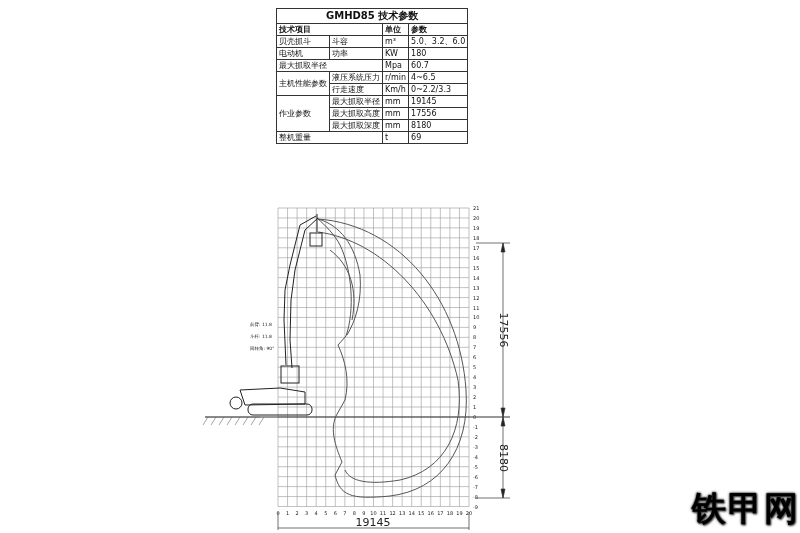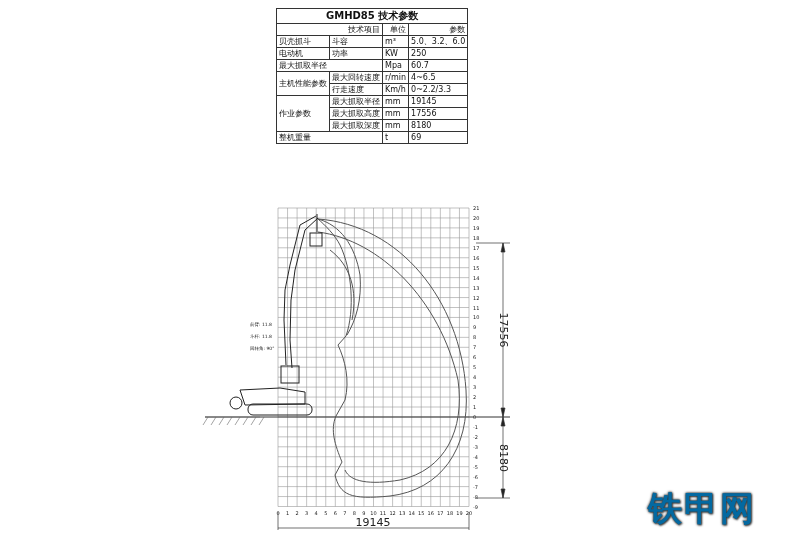--- a/index.html
+++ b/index.html
@@ -1,23 +1,23 @@
 <!DOCTYPE html>
 <html><head>
 <meta charset="utf-8">
 <style>
   html,body{margin:0;padding:0;background:#fff;}
   body{width:800px;height:533px;position:relative;overflow:hidden;font-family:"DejaVu Sans",sans-serif;}
   #spec{position:absolute;left:276px;top:8px;width:170px;border-collapse:collapse;font-size:8px;color:#111;}
   #spec td{border:1px solid #333;padding:0 2px;height:11px;line-height:10px;white-space:nowrap;}
   #spec .title{font-weight:bold;font-size:10px;text-align:center;height:14px;}
-  #spec .hdr{font-weight:normal;text-align:right;}
+  #spec .hdr{font-weight:bold;text-align:left;}
   #spec .c{text-align:left;}
   #diagram{position:absolute;left:0;top:0;}
-  #watermark{position:absolute;left:648px;top:486px;font-size:34px;font-weight:bold;color:#0369a1;
+  #watermark{position:absolute;left:692px;top:486px;font-size:34px;font-weight:bold;color:#000000;
     text-shadow:0 0 2px #333,0 0 3px #555,1px 1px 2px #444;letter-spacing:2px;font-family:"DejaVu Sans",sans-serif;}
 </style>
 </head>
 <body>
 
 <table id="spec">
   <tbody>
       <tr>
         <td colspan="4" class="title">GMHD85 技术参数</td>
       </tr>
@@ -29,30 +29,30 @@
   <tr>
     <td>贝壳抓斗</td>
     <td>斗容</td>
     <td class="c">m³</td>
     <td class="c">5.0、3.2、6.0</td>
   </tr>
   <tr>
     <td>电动机</td>
     <td>功率</td>
     <td class="c">KW</td>
-    <td class="c">250</td>
+    <td class="c">180</td>
   </tr>
   <tr>
     <td colspan="2">最大抓取半径</td>
     <td class="c">Mpa</td>
     <td class="c">60.7</td>
   </tr>
   <tr>
     <td rowspan="2">主机性能参数</td>
-    <td>最大回转速度</td>
+    <td>液压系统压力</td>
     <td class="c">r/min</td>
     <td class="c">4~6.5</td>
   </tr>
   <tr>
     <td>行走速度</td>
     <td class="c">Km/h</td>
     <td class="c">0~2.2/3.3</td>
   </tr>
   <tr>
     <td rowspan="3">作业参数</td>

